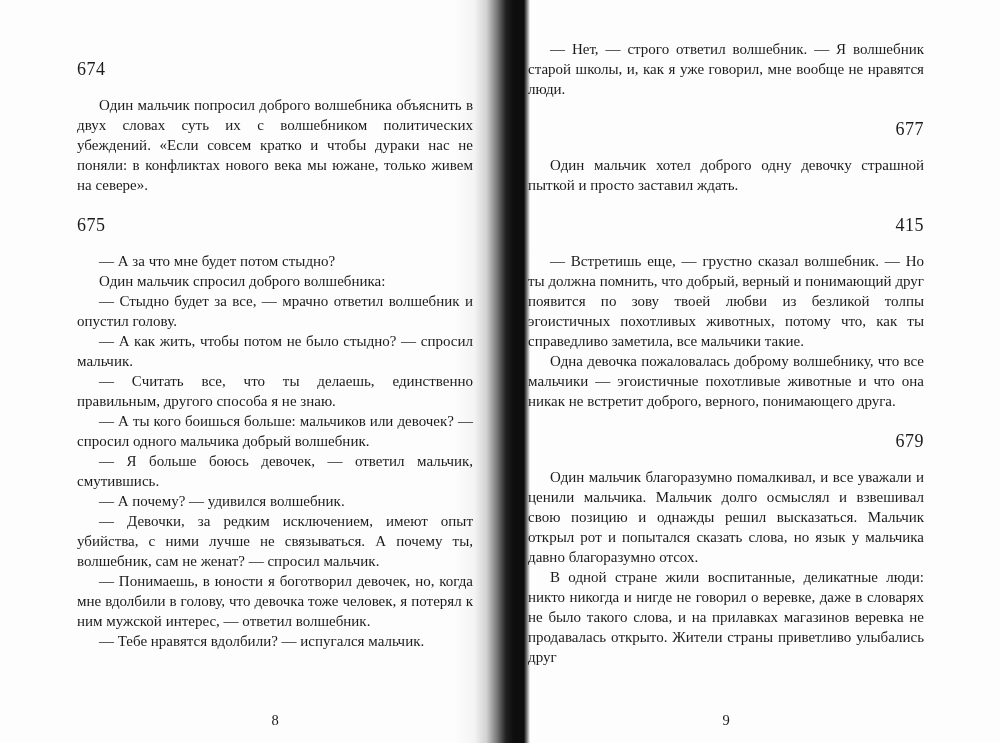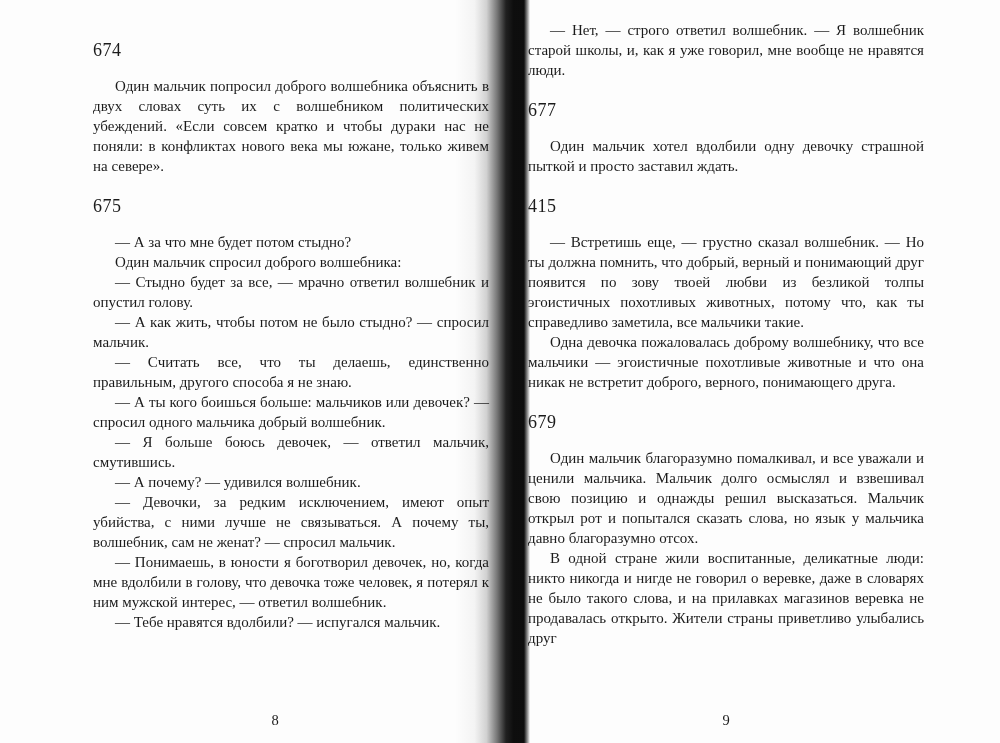--- a/index.html
+++ b/index.html
@@ -11,44 +11,44 @@
   }
   .scan {
     position: relative;
     width: 1000px; height: 743px;
     background: #fdfdfd;
     color: #1b1b1b;
     overflow: hidden;
   }
   .page-content {
     position: absolute;
-    top: 20px;
+    top: 39px;
     width: 396px;
     display: flow-root;
     text-align: justify;
     font-size: 15px;
     line-height: 20px;
     hyphens: auto;
     -webkit-hyphens: auto;
   }
-  #page-left-content  { left: 77px; margin-left: 16px; }
+  #page-left-content  { left: 77px; }
   #page-right-content { left: 528px; }
   .para {
     margin: 0;
     text-indent: 22px;
   }
   h2.section-number {
     font-size: 18px;
     line-height: 24px;
     font-weight: 400;
     letter-spacing: 0.5px;
     margin: 18px 0 14px 0;
     text-align: left;
   }
-  .page-content.right h2.section-number { }
+  .page-content.right h2.section-number { text-align: right; }
   .page-number {
     position: absolute;
     bottom: 14px;
     width: 396px;
     text-align: center;
     font-size: 14.5px;
     line-height: 18px;
   }
   #page-number-left  { left: 77px; }
   #page-number-right { left: 528px; }
@@ -89,21 +89,21 @@
       <p class="para">— Девочки, за редким исключением, имеют опыт убийства, с ними лучше не связываться. А почему ты, волшебник, сам не женат? — спросил мальчик.</p>
       <p class="para">— Понимаешь, в юности я боготворил девочек, но, когда мне вдолбили в голову, что девочка тоже человек, я потерял к ним мужской интерес, — ответил волшебник.</p>
       <p class="para">— Тебе нравятся вдолбили? — испугался мальчик.</p>
     </div>
 
   <div class="gutter"></div>
 
   <div class="page-content right" id="page-right-content" lang="ru">
       <p class="para">— Нет, — строго ответил волшебник. — Я волшебник старой школы, и, как я уже говорил, мне вообще не нравятся люди.</p>
       <h2 class="section-number">677</h2>
-      <p class="para">Один мальчик хотел вдолбили одну девочку страшной пыткой и просто заставил ждать.</p>
+      <p class="para">Один мальчик хотел доброго одну девочку страшной пыткой и просто заставил ждать.</p>
       <h2 class="section-number">415</h2>
       <p class="para">— Встретишь еще, — грустно сказал волшебник. — Но ты должна помнить, что добрый, верный и понимающий друг появится по зову твоей любви из безликой толпы эгоистичных похотливых животных, потому что, как ты справедливо заметила, все мальчики такие.</p>
       <p class="para">Одна девочка пожаловалась доброму волшебнику, что все мальчики — эгоистичные похотливые животные и что она никак не встретит доброго, верного, понимающего друга.</p>
       <h2 class="section-number">679</h2>
       <p class="para">Один мальчик благоразумно помалкивал, и все уважали и ценили мальчика. Мальчик долго осмыслял и взвешивал свою позицию и однажды решил высказаться. Мальчик открыл рот и попытался сказать слова, но язык у мальчика давно благоразумно отсох.</p>
       <p class="para">В одной стране жили воспитанные, деликатные люди: никто никогда и нигде не говорил о веревке, даже в словарях не было такого слова, и на прилавках магазинов веревка не продавалась открыто. Жители страны приветливо улыбались друг</p>
     </div>
 
   <div class="page-number" id="page-number-left">8</div>
 

